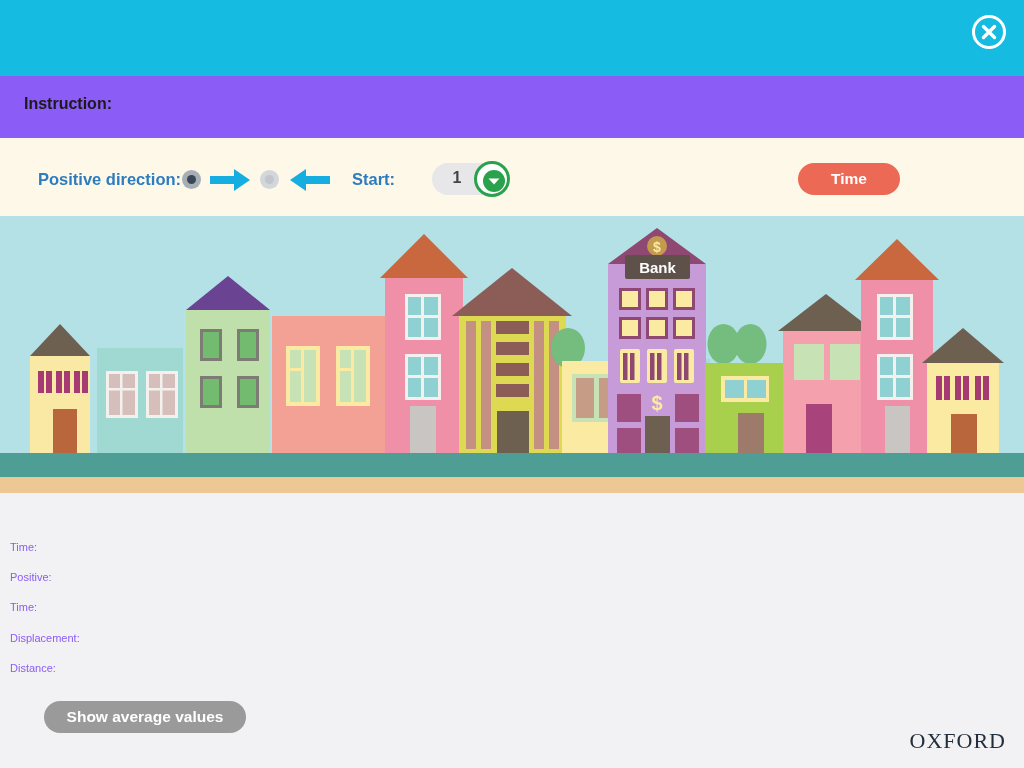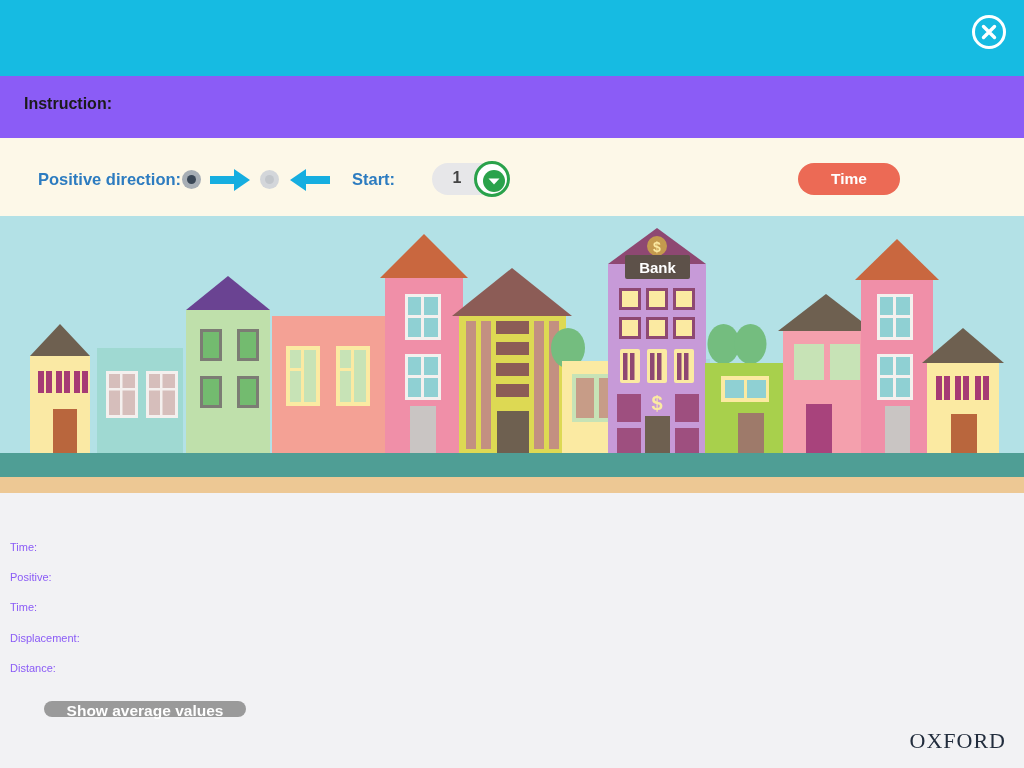--- a/index.html
+++ b/index.html
@@ -213,21 +213,21 @@
   }
   .value-row {
     position: absolute;
     left: 10px;
     font-size: 11px;
     color: #8b5cf6;
   }
   .show-avg-btn {
     position: absolute;
     left: 44px; top: 701px;
-    width: 202px; height: 16px;
+    width: 202px; height: 32px;
     border-radius: 16px;
     background: #9a9a9a;
     color: #ffffff;
     font-size: 15.5px;
     font-weight: bold;
     border: none;
     cursor: pointer;
     font-family: "Liberation Sans", sans-serif;
   }
   .oxford {

